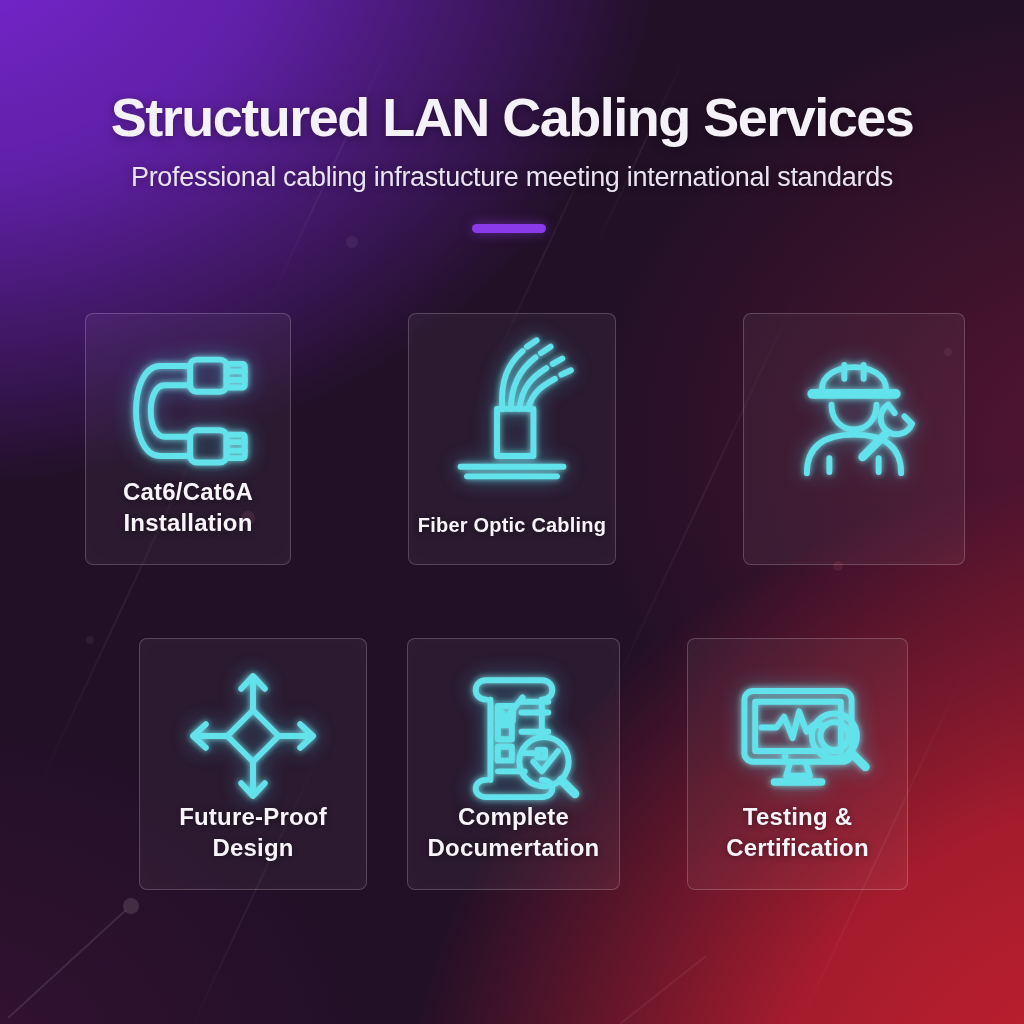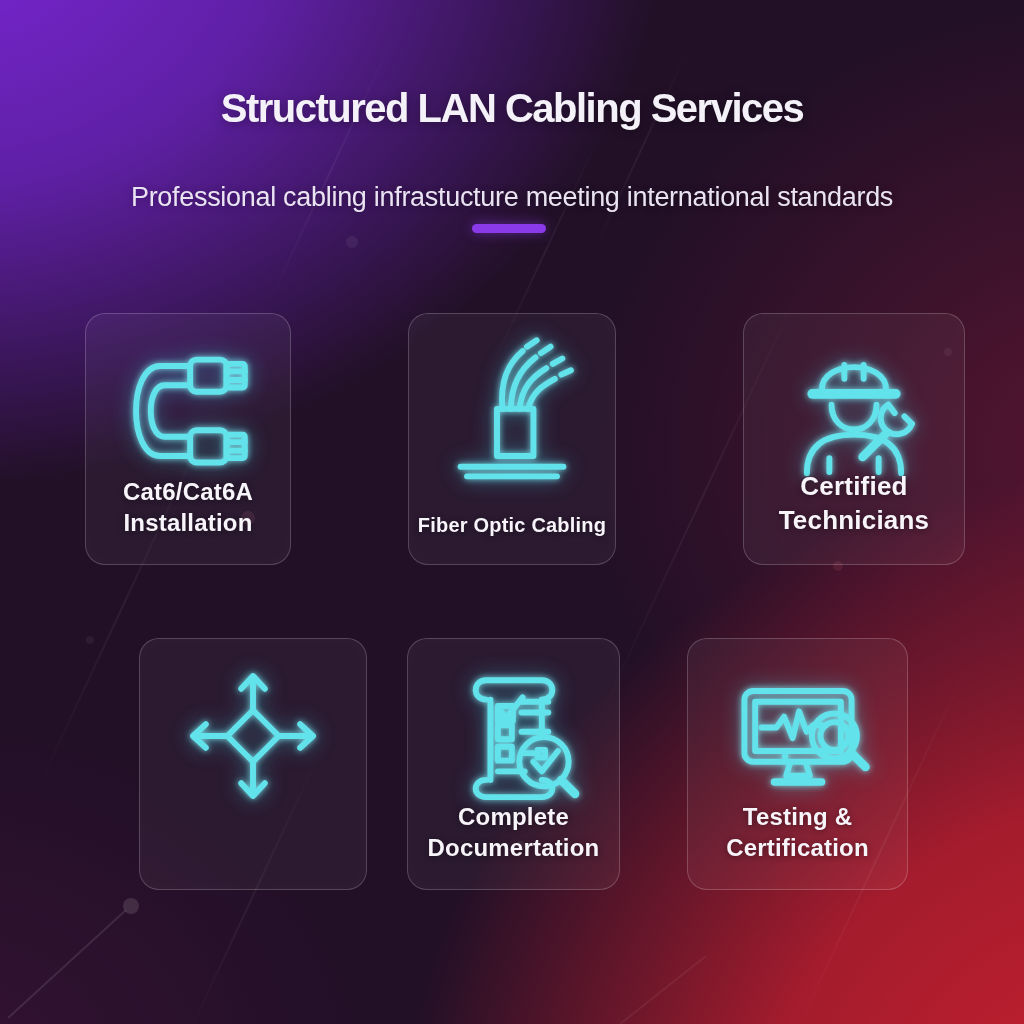--- a/index.html
+++ b/index.html
@@ -11,35 +11,34 @@
       radial-gradient(1050px 980px at 111% 113%, rgba(204,32,46,1) 0%, rgba(186,30,46,0.85) 36%, rgba(150,25,45,0) 70%),
       radial-gradient(720px 620px at 108% 44%, rgba(130,24,56,0.55) 0%, rgba(130,24,56,0) 72%),
       radial-gradient(600px 500px at -5% 105%, rgba(70,20,60,0.5) 0%, rgba(70,20,60,0) 70%),
       #221027;
   }
   .streak{position:absolute;width:2px;opacity:.6;
     background:linear-gradient(to bottom,rgba(255,255,255,0),rgba(255,255,255,0.09),rgba(255,255,255,0));
     transform:rotate(25deg);}
   .title{
     position:absolute;top:86px;left:0;width:100%;text-align:center;
-    font-size:40px;font-weight:700;letter-spacing:-1.5px;color:#f4f1f8;
+    font-size:54px;font-weight:700;letter-spacing:-1.5px;color:#f4f1f8;
     text-shadow:0 2px 10px rgba(0,0,0,0.35);
   }
   .subtitle{
     position:absolute;top:162px;left:0;width:100%;text-align:center;
     font-size:27px;font-weight:400;letter-spacing:-0.3px;color:#eae4f2;
     text-shadow:0 1px 8px rgba(0,0,0,0.3);
-    margin-top:20px;
   }
   .divider{
     position:absolute;top:224px;left:472px;width:74px;height:9px;border-radius:5px;
     background:#8a3ae8;box-shadow:0 0 12px rgba(138,58,232,0.55);
   }
   .card{
-    position:absolute;border-radius:20px;
+    position:absolute;border-radius:8px;
     background:rgba(255,255,255,0.045);
     border:1.5px solid rgba(255,255,255,0.20);
     box-shadow:inset 0 0 24px rgba(255,255,255,0.02);
   }
   .card-icon{position:absolute;top:22px;left:50%;transform:translateX(-50%);width:150px;height:150px;}
   .card-icon svg{width:100%;height:100%;
     filter:drop-shadow(0 0 3px rgba(130,236,246,0.85)) drop-shadow(0 0 10px rgba(60,205,225,0.45));}
   .neon{stroke:#62e3ec;fill:none;stroke-width:5.5;stroke-linecap:round;stroke-linejoin:round;}
   .card-label{
     position:absolute;left:4px;right:4px;bottom:26px;text-align:center;
@@ -131,40 +130,40 @@
           <path d="M26 128 C26 100 46 92 70 92 C94 92 114 100 114 128"></path>
           <line x1="47" y1="114" x2="47" y2="127"></line>
           <line x1="93" y1="114" x2="93" y2="127"></line>
           <path d="M102 64 A15 15 0 1 0 124 82"></path>
           <path d="M102 64 L108 72"></path>
           <path d="M124 82 L117 75"></path>
           <path d="M99 92 L78 113" stroke-width="8"></path>
         </g>
       </svg>
     </div>
-    <div class="card-label" style="font-size:26px">Certified
-Technicians</div>
   </div>
 
   <div class="card" style="left:139px;top:638px;width:226px;height:250px">
     <div class="card-icon">
       <svg viewBox="0 0 140 140">
         <g class="neon">
           <path d="M70 46 L94 70 L70 94 L46 70 Z"></path>
           <line x1="70" y1="44" x2="70" y2="16"></line>
             <path d="M59 26 L70 14 L81 26"></path>
           <line x1="70" y1="96" x2="70" y2="124"></line>
             <path d="M59 114 L70 126 L81 114"></path>
           <line x1="44" y1="70" x2="16" y2="70"></line>
             <path d="M26 59 L14 70 L26 81"></path>
           <line x1="96" y1="70" x2="124" y2="70"></line>
             <path d="M114 59 L126 70 L114 81"></path>
         </g>
       </svg>
     </div>
+    <div class="card-label">Future-Proof
+Design</div>
   </div>
 
   <div class="card" style="left:687px;top:638px;width:219px;height:250px">
     <div class="card-icon">
       <svg viewBox="0 0 140 140">
         <g class="neon">
           <rect x="20" y="28" width="100" height="66" rx="8"></rect>
           <rect x="30" y="38" width="80" height="46"></rect>
           <path d="M36 62 H50 L57 52 L65 72 L71 47 L78 66 L84 60 H96"></path>
           <circle cx="58" cy="89" r="3" fill="#62e3ec" stroke="none"></circle>

